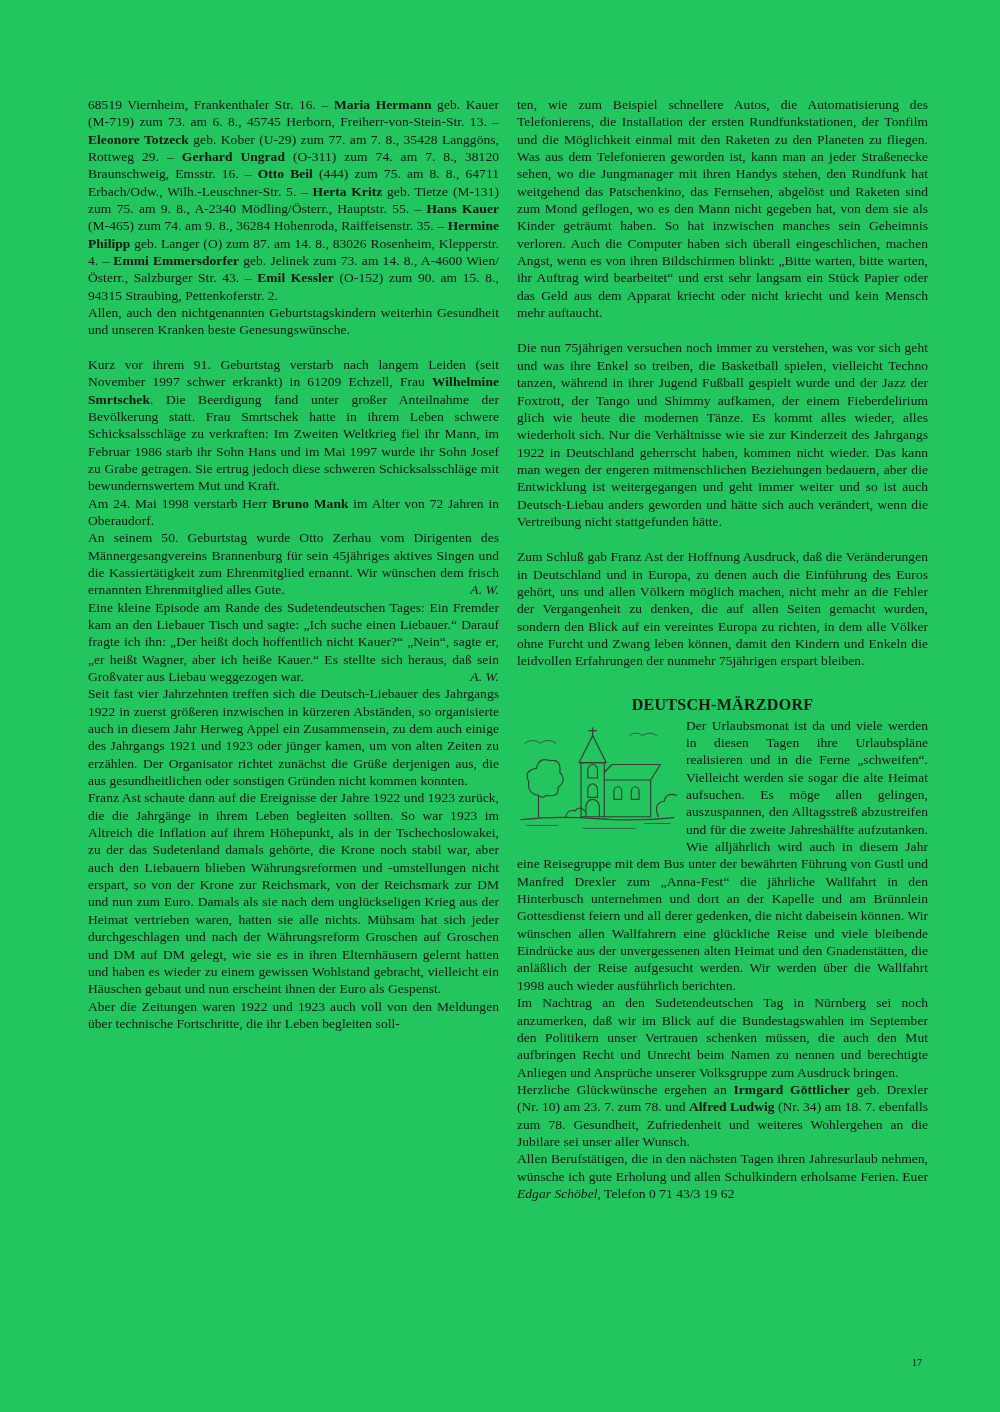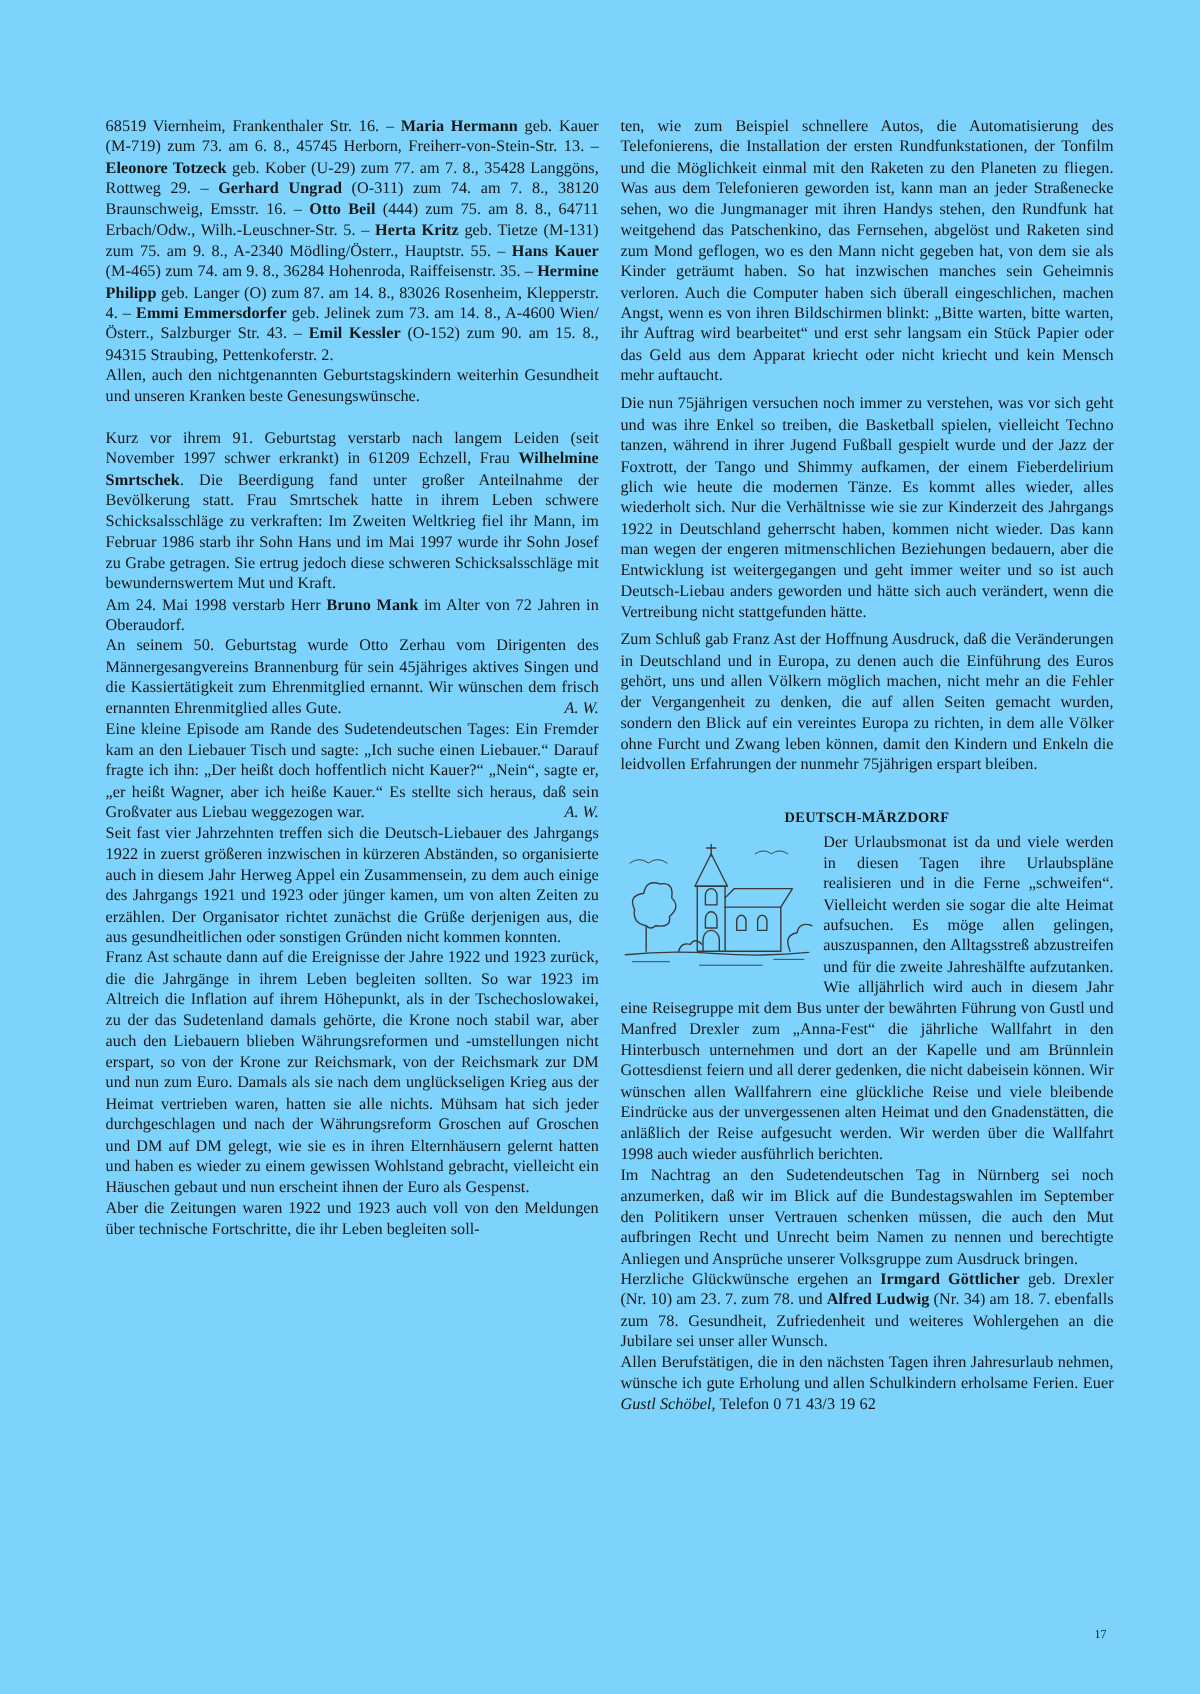--- a/index.html
+++ b/index.html
@@ -6,48 +6,48 @@
   body {
     width: 1000px; height: 1412px;
     background: #ffffff;
     font-family: "Liberation Serif", serif;
     color: #161616;
   }
   .page {
     position: relative;
     width: 1000px; height: 1412px;
     overflow: hidden;
-    background: #7dd3fc;
+    background: #22c55e;
   }
   .columns {
     display: flex;
     gap: 18px;
     padding: 96px 72px 0 88px;
     align-items: flex-start;
   }
   .col {
     width: 411px;
     flex: 0 0 411px;
     font-size: 13.5px;
     line-height: 17.35px;
     text-align: justify;
     letter-spacing: 0.05px;
   }
   .col p { margin: 0; }
   .col p.gap-large { margin-top: 17px; }
-  .col p.gap-small { margin-top: 6px; }
+  .col p.gap-small { margin-top: 18px; }
   h2.article-heading {
     font-size: 17.5px;
     line-height: 21px;
     text-align: center;
     margin: 15px 4px 9px;
     font-weight: bold;
   }
   h3.section-heading {
-    font-size: 12px;
+    font-size: 16px;
     line-height: 18px;
     text-align: center;
     margin: 26px 0 3px;
     font-weight: bold;
     letter-spacing: 0.3px;
   }
   .has-sig { overflow: hidden; }
   .sig { float: right; font-style: italic; }
   .church-fig {
     float: left;
@@ -114,17 +114,17 @@
 
       <path d="M50 100 q2 -8 10 -6 q4 -6 10 0"></path>
 
       <path d="M4 103 Q42 99 82 102 T162 101"></path>
       <path d="M10 109 H42 M68 112 H122 M132 107 H158" stroke-width="0.8"></path>
     </g>
   </svg>
 <span>Der Urlaubsmonat ist da und viele werden in diesen Tagen ihre Urlaubspläne realisieren und in die Ferne „schweifen“. Vielleicht werden sie sogar die alte Heimat aufsuchen. Es möge allen gelingen, auszuspannen, den Alltagsstreß abzustreifen und für die zweite Jahreshälfte aufzutanken. Wie alljährlich wird auch in diesem Jahr eine Reisegruppe mit dem Bus unter der bewährten Führung von Gustl und Manfred Drexler zum „Anna-Fest“ die jährliche Wallfahrt in den Hinterbusch unternehmen und dort an der Kapelle und am Brünnlein Gottesdienst feiern und all derer gedenken, die nicht dabeisein können. Wir wünschen allen Wallfahrern eine glückliche Reise und viele bleibende Eindrücke aus der unvergessenen alten Heimat und den Gnadenstätten, die anläßlich der Reise aufgesucht werden. Wir werden über die Wallfahrt 1998 auch wieder ausführlich berichten.</span></p>
         <p><span>Im Nachtrag an den Sudetendeutschen Tag in Nürnberg sei noch anzumerken, daß wir im Blick auf die Bundestagswahlen im September den Politikern unser Vertrauen schenken müssen, die auch den Mut aufbringen Recht und Unrecht beim Namen zu nennen und berechtigte Anliegen und Ansprüche unserer Volksgruppe zum Ausdruck bringen.</span></p>
         <p><span>Herzliche Glückwünsche ergehen an </span><span style="font-weight: 700; margin-top: 37px;">Irmgard Göttlicher</span><span> geb. Drexler (Nr. 10) am 23. 7. zum 78. und </span><span style="font-weight: 700;">Alfred Ludwig</span><span> (Nr. 34) am 18. 7. ebenfalls zum 78. Gesundheit, Zufriedenheit und weiteres Wohlergehen an die Jubilare sei unser aller Wunsch.</span></p>
-        <p><span>Allen Berufstätigen, die in den nächsten Tagen ihren Jahresurlaub nehmen, wünsche ich gute Erholung und allen Schulkindern erholsame Ferien. Euer </span><span style="font-style: italic;">Gustl Schöbel,</span><span> Telefon 0 71 43/3 19 62</span></p>
+        <p><span>Allen Berufstätigen, die in den nächsten Tagen ihren Jahresurlaub nehmen, wünsche ich gute Erholung und allen Schulkindern erholsame Ferien. Euer </span><span style="font-style: italic;">Edgar Schöbel,</span><span> Telefon 0 71 43/3 19 62</span></p>
       </div>
   </div>
   <div class="page-number">17</div>
 </div>
 
 </body></html>

